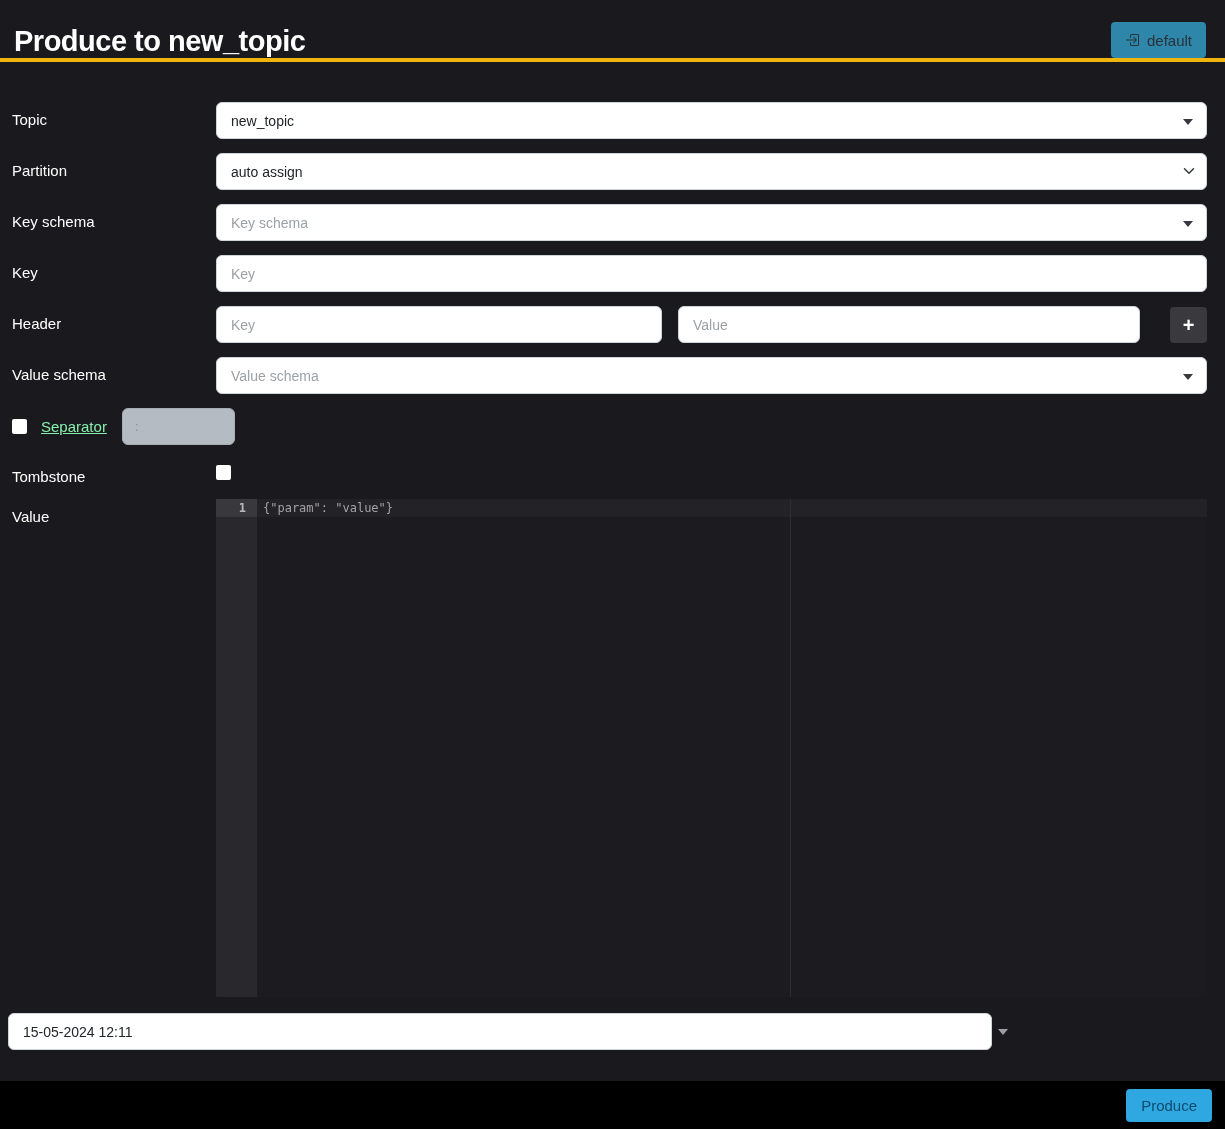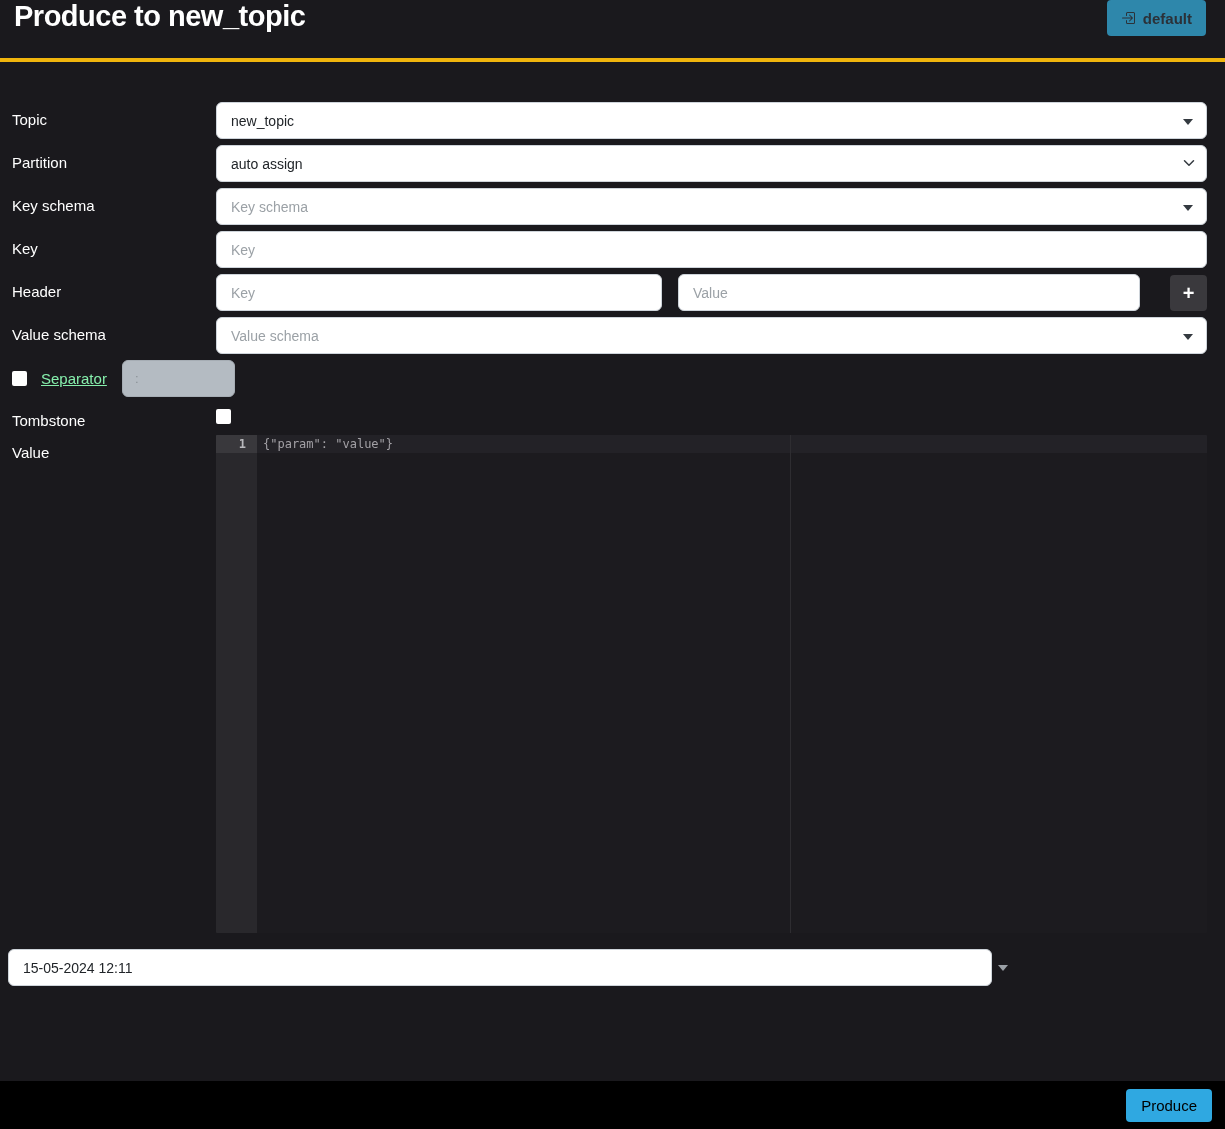--- a/index.html
+++ b/index.html
@@ -4,38 +4,38 @@
 <style>
   * { margin: 0; padding: 0; box-sizing: border-box; }
   html, body { width: 1225px; background: #000; }
   body { font-family: "Liberation Sans", sans-serif; }
 
   .app { width: 1225px; height: 1129px; background: #1a191d; display: flex; flex-direction: column; }
 
   
   .topbar {
     height: 62px; background: #1a191d; border-bottom: 4px solid #f0b50d;
-    display: flex; align-items: flex-start; justify-content: space-between;
+    display: flex; align-items: flex-end; justify-content: space-between;
     padding: 0 14px 0 14px; flex: 0 0 auto;
   }
   .page-title {
     color: #ffffff; font-size: 29px; font-weight: bold; letter-spacing: -0.5px;
   }
   .cluster-btn {
     background: #2e87ab; border: none; border-radius: 4px;
     height: 36px; padding: 0 14px; display: flex; align-items: center; gap: 6px;
-    color: #2b3138; font-size: 15px; font-weight: bold; cursor: pointer;
+    color: #2b3138; font-size: 15px; font-weight: normal; cursor: pointer;
     margin-right: 5px;
   }
   .cluster-btn svg { display: block; }
 
   
   .content { flex: 1 1 auto; padding: 40px 18px 16px 12px; background: #1a191d; }
 
-  .frow { display: flex; margin-bottom: 6px; }
+  .frow { display: flex; margin-bottom: 14px; }
   .frow-label {
     flex: 0 0 204px; color: #ffffff; font-size: 15px; padding-top: 9px;
   }
   .frow-field { flex: 1 1 auto; display: flex; align-items: center; }
 
   .ctl {
     height: 37px; width: 100%; background: #ffffff; border: 1px solid #ced4da;
     border-radius: 6px; font-size: 14px; color: #212529;
     padding: 16px 14px; display: flex; align-items: center;
     font-family: "Liberation Sans", sans-serif;
@@ -105,21 +105,21 @@
     border-left: 5px solid transparent; border-right: 5px solid transparent;
     border-top: 6px solid #9aa0a6;
   }
 
   
   .footer {
     flex: 0 0 48px; background: #000000; display: flex; align-items: center;
     justify-content: flex-end; padding-right: 13px;
   }
   .produce-btn {
-    background: #2fa8e1; color: #000000; border: none; border-radius: 4px;
+    background: #2fa8e1; color: #0c4a6e; border: none; border-radius: 4px;
     height: 33px; padding: 0 15px; font-size: 15px; cursor: pointer;
     font-family: "Liberation Sans", sans-serif;
   }
 </style>
 </head>
 <body>
 
 <div class="app">
 
   <div class="topbar">

